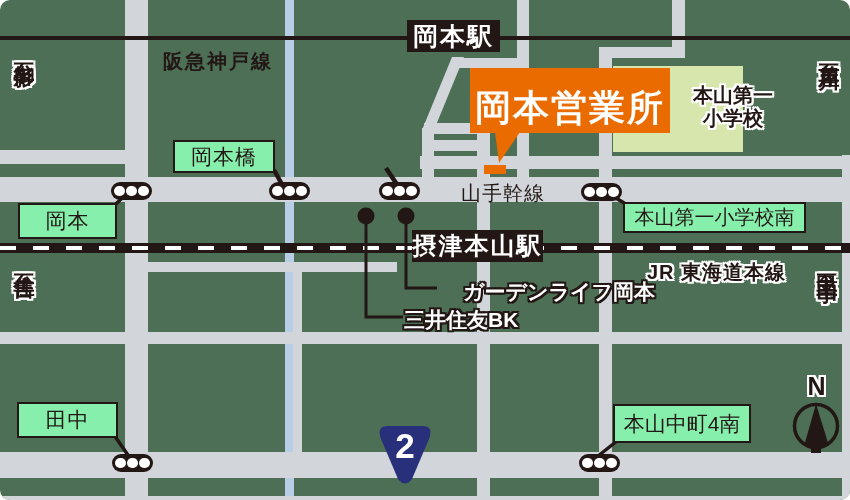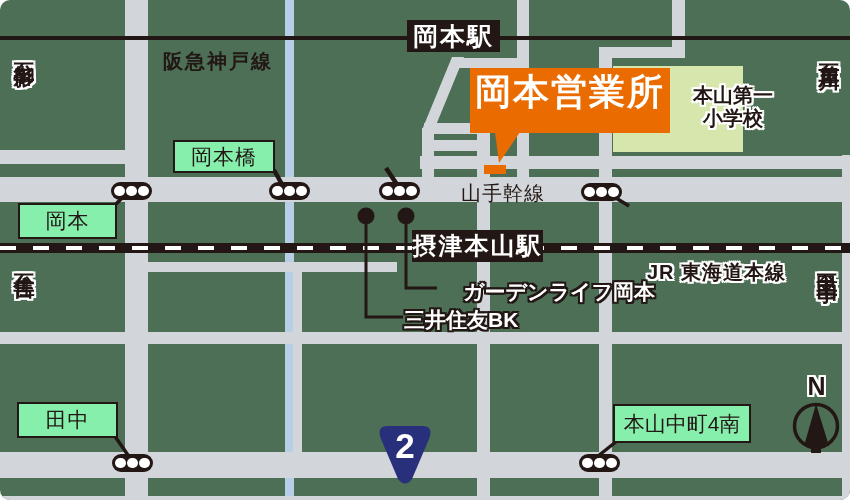--- a/index.html
+++ b/index.html
@@ -19,21 +19,21 @@
   .lbox{position:absolute;background:#86efac;border:2.5px solid #221714;box-sizing:border-box;z-index:6;
        display:flex;align-items:center;justify-content:center;font-size:21px;letter-spacing:1px;white-space:nowrap;}
   .stbox{position:absolute;background:#221714;color:#fff;z-index:6;display:flex;align-items:center;justify-content:center;
        font-weight:bold;font-size:24px;letter-spacing:2px;white-space:nowrap;}
   .txt{position:absolute;z-index:6;white-space:nowrap;}
   .bold{font-weight:bold;}
   .outw{text-shadow:-2px -2px 0 #fff,2px -2px 0 #fff,-2px 2px 0 #fff,2px 2px 0 #fff,-2px 0 0 #fff,2px 0 0 #fff,0 -2px 0 #fff,0 2px 0 #fff;}
   .outb{color:#fff;text-shadow:-2px -2px 0 #221714,2px -2px 0 #221714,-2px 2px 0 #221714,2px 2px 0 #221714,-2px 0 0 #221714,2px 0 0 #221714,0 -2px 0 #221714,0 2px 0 #221714;}
   .vert{writing-mode:vertical-rl;text-orientation:upright;letter-spacing:2px;}
   .callout{position:absolute;left:470px;top:68px;width:200px;height:65px;background:#ea6c00;z-index:7;
-       display:flex;align-items:flex-start;justify-content:center;color:#fff;font-weight:bold;font-size:36px;letter-spacing:2px;}
+       display:flex;align-items:flex-end;justify-content:center;color:#fff;font-weight:bold;font-size:36px;letter-spacing:2px;}
   .callout-tri{position:absolute;left:495px;top:132px;width:0;height:0;z-index:7;
        border-top:31px solid #ea6c00;border-left:4px solid transparent;border-right:21px solid transparent;}
   .marker{position:absolute;left:484px;top:165px;width:22px;height:9px;background:#ea6c00;z-index:7;}
   .shield-num{position:absolute;left:374px;top:426px;width:62px;text-align:center;z-index:6;
        color:#fff;font-weight:bold;font-size:35px;}
   .north{position:absolute;left:801px;top:372px;width:31px;text-align:center;z-index:6;font-size:25px;font-weight:bold;}
   .school-label{position:absolute;left:684px;top:84px;width:98px;z-index:6;text-align:center;
        font-size:20px;font-weight:bold;line-height:23px;}
 </style>
 </head>
@@ -125,20 +125,21 @@
       <i></i>
       <i></i>
       <i></i>
     </div>
 
   <div class="stbox" style="left:407px;top:20px;width:93px;height:32px;font-size:25px;">岡本駅</div>
   <div class="stbox" style="left:412px;top:230px;width:131px;height:32px;">摂津本山駅</div>
 
   <div class="lbox" style="left:173px;top:140px;width:102px;height:33px;">岡本橋</div>
   <div class="lbox" style="left:18px;top:203px;width:99px;height:36px;">岡本</div>
+  <div class="lbox" style="left:623px;top:202px;width:183px;height:31px;font-size:20px;letter-spacing:0;">本山第一小学校南</div>
   <div class="lbox" style="left:17px;top:402px;width:101px;height:36px;">田中</div>
   <div class="lbox" style="left:613px;top:404px;width:138px;height:39px;letter-spacing:0;">本山中町4南</div>
 
   <div class="txt bold" style="left:163px;top:48px;font-size:20px;letter-spacing:2px;">阪急神戸線</div>
   <div class="txt" style="left:461px;top:180px;font-size:20px;letter-spacing:1px;">山手幹線</div>
   <div class="txt bold outw" style="left:647px;top:259px;font-size:20px;letter-spacing:1px;">JR 東海道本線</div>
 
   <div class="txt bold outw vert" style="left:10px;top:46px;font-size:21px;">至御影</div>
   <div class="txt bold outw vert" style="left:10px;top:257px;font-size:21px;">至住吉</div>
   <div class="txt bold outw vert" style="left:815px;top:47px;font-size:21px;">至芦屋川</div>

